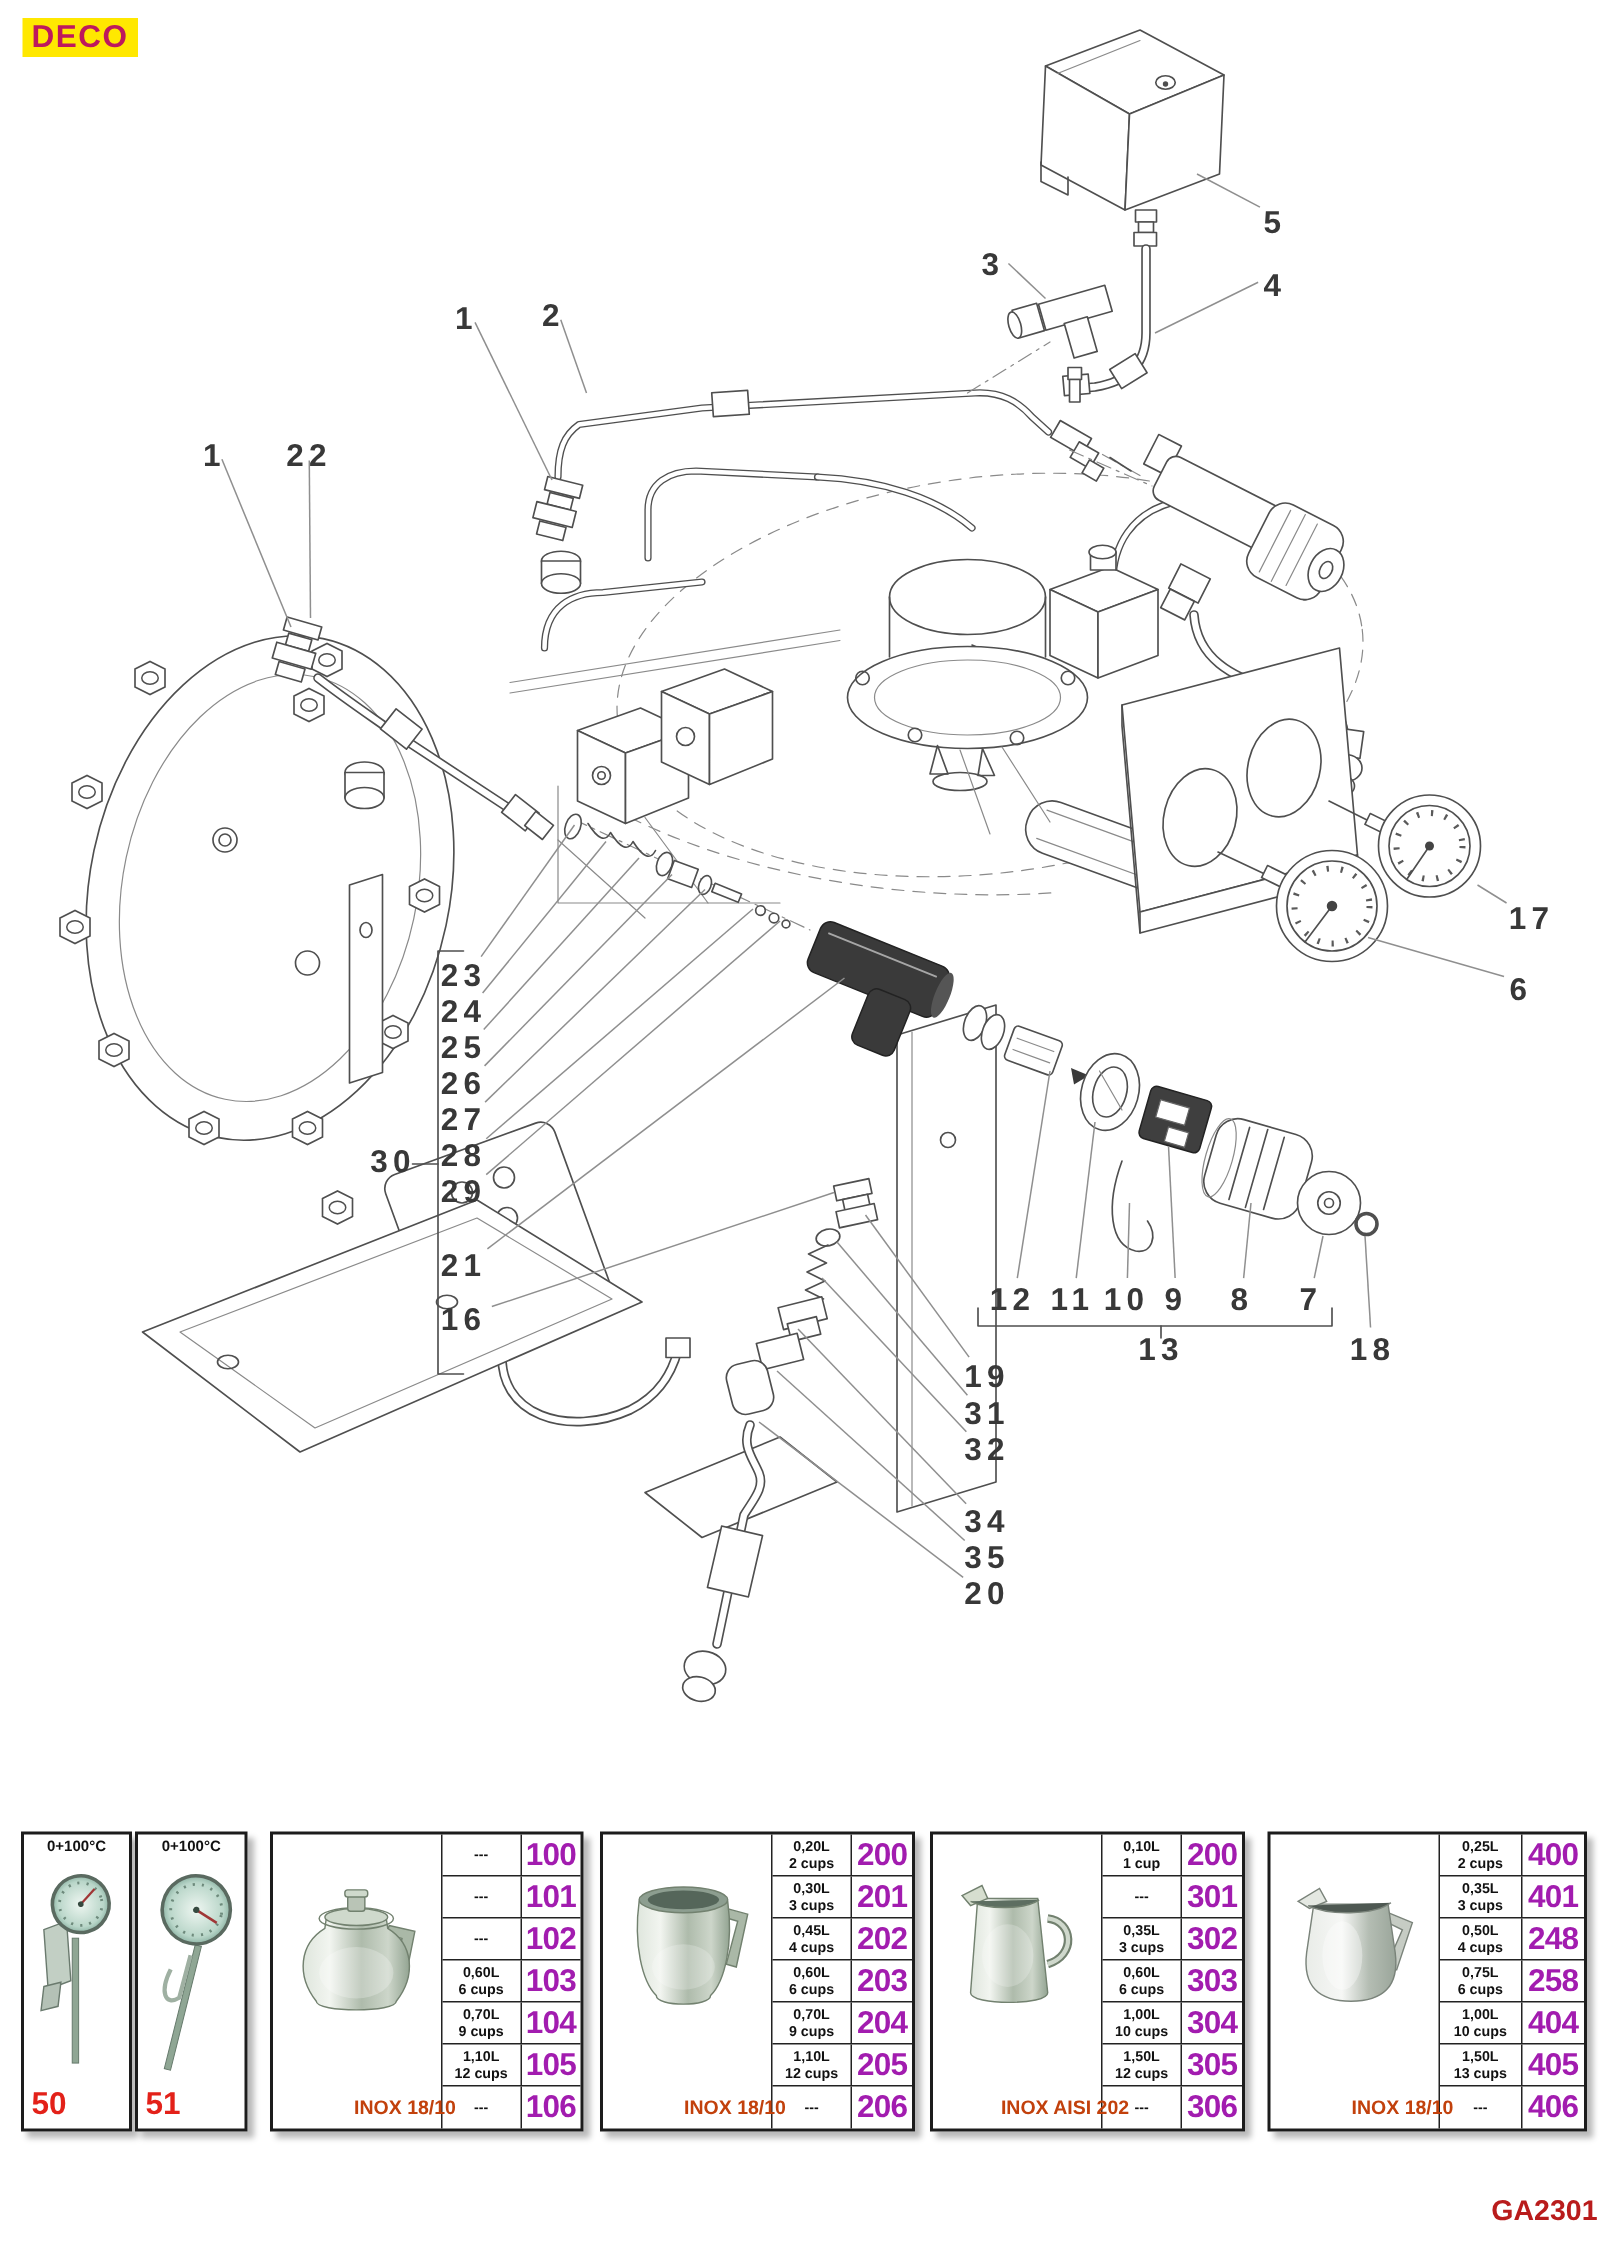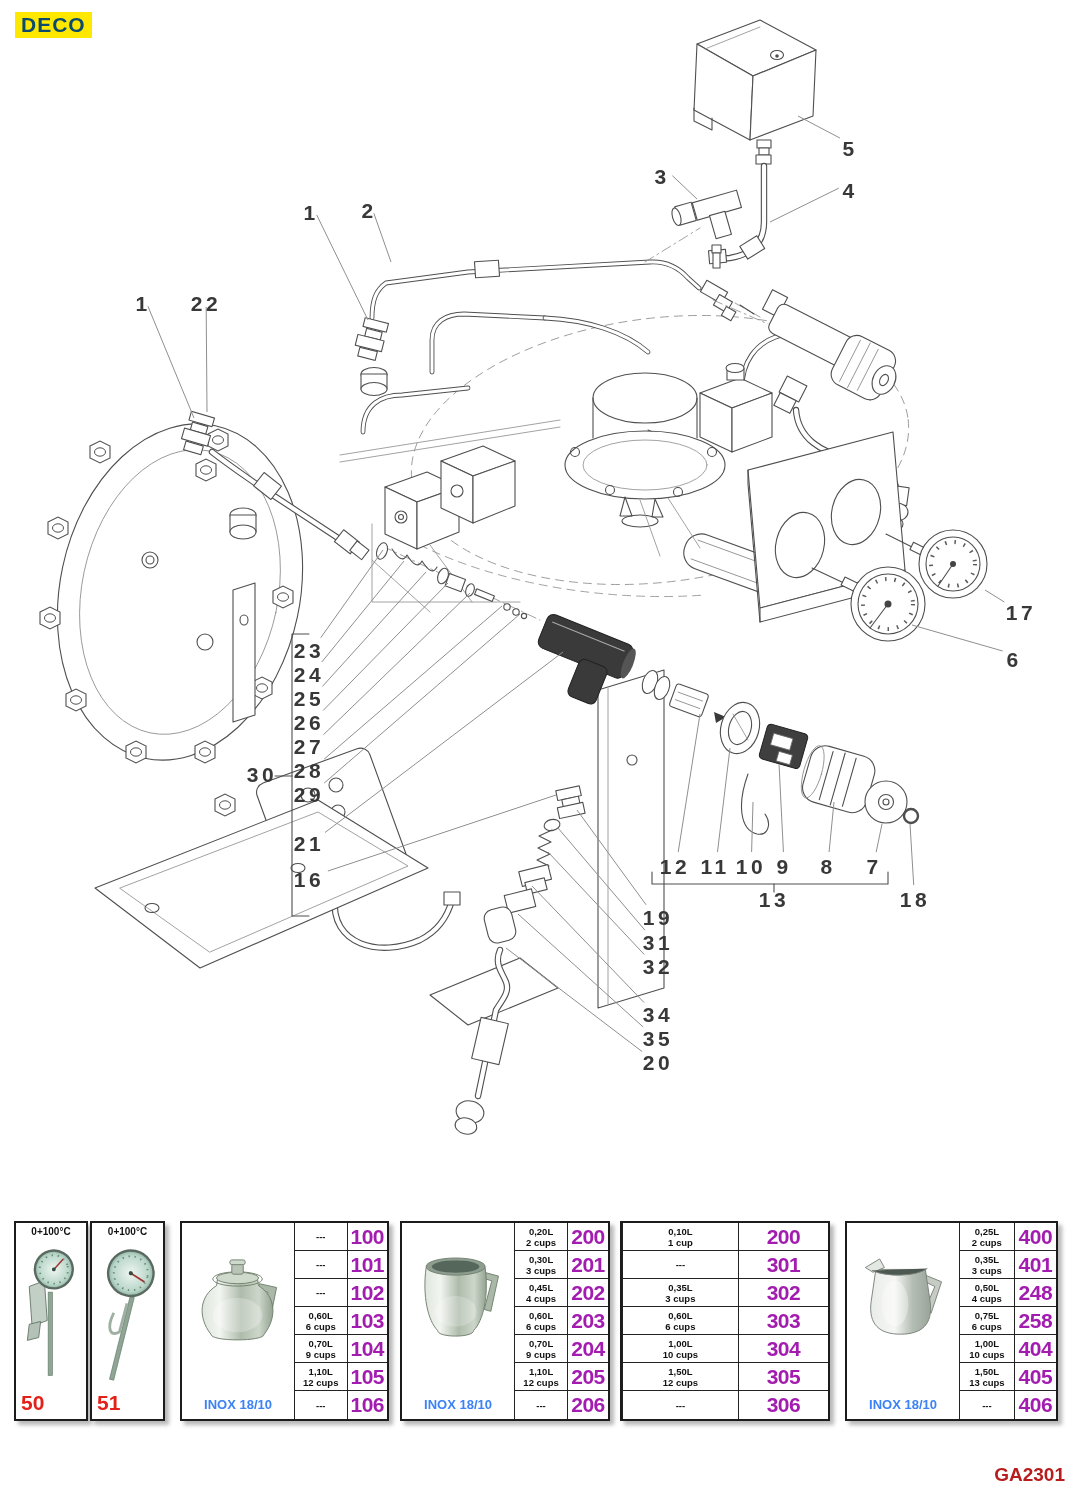--- a/index.html
+++ b/index.html
@@ -1,19 +1,19 @@
 <!DOCTYPE html>
 <html><head>
 <meta charset="utf-8">
 <style>
   html,body{margin:0;padding:0;background:#fff;}
   #page{position:relative;width:1073px;height:1500px;background:#fff;overflow:hidden;
         font-family:"Liberation Sans", sans-serif;}
   
-  .deco{position:absolute;left:15px;top:12px;background:#ffe800;color:#0c4a6e;
+  .deco{position:absolute;left:15px;top:12px;background:#ffe800;color:#be185d;
         font-size:21px;font-weight:700;letter-spacing:1px;padding:1px 6px;}
   
   .code{position:absolute;right:8px;top:1464px;font-size:19px;font-weight:600;color:#b91c1c;}
   
   #diagram{position:absolute;left:0;top:0;}
   .s{fill:none;stroke:#4f4f4f;stroke-width:1.1;stroke-linejoin:round;stroke-linecap:round}
   .sw{fill:#fff;stroke:#4f4f4f;stroke-width:1.1;stroke-linejoin:round}
   .thin{stroke:#8a8a8a;stroke-width:.8}
   .po{fill:none;stroke:#4f4f4f;stroke-width:6.4;stroke-linecap:round;stroke-linejoin:round}
   .pi{fill:none;stroke:#fff;stroke-width:4.2;stroke-linecap:round;stroke-linejoin:round}
@@ -27,21 +27,21 @@
   .panel{position:absolute;top:1221px;height:200px;background:#fff;border:2px solid #1c1c1c;
          box-shadow:4px 4px 4px rgba(0,0,0,.28);box-sizing:border-box;}
   .thermo{width:74px;}
   .thermo .range{text-align:center;font-size:10px;font-weight:700;color:#111;margin-top:3px;}
   .thermo svg{display:block;margin:0 auto;}
   .rnum{position:absolute;left:5px;bottom:4px;color:#e32119;font-size:21px;font-weight:700;}
   .jugpanel{display:flex;}
   .imgcol{position:relative;flex:0 0 112px;}
   .imgcol svg{display:block;margin:16px auto 0 auto;}
   .caption{position:absolute;bottom:7px;width:100%;text-align:center;
-           font-size:13px;font-weight:700;color:#3b82f6;}
+           font-size:13px;font-weight:700;color:#c2410c;margin-left:32px;}
   .tbl{flex:1;display:grid;grid-template-rows:repeat(7,1fr);border-left:1px solid #222;}
   .trow{display:flex;border-bottom:1px solid #222;min-height:0;}
   .trow:last-child{border-bottom:none;}
   .cap{flex:0 0 56%;border-right:1px solid #222;display:flex;flex-direction:column;
        align-items:center;justify-content:center;font-size:9.5px;font-weight:700;
        line-height:11px;color:#111;}
   .num{flex:1;display:flex;align-items:center;justify-content:center;color:#a21caf;
        font-size:21px;font-weight:700;letter-spacing:-.5px;}
 </style>
 </head>
@@ -631,20 +631,31 @@
             <div>---</div>
             <div></div>
           </div>
           <div class="num">206</div>
         </div>
     </div>
   </div>
 
   
   <div class="panel jugpanel" style="left:620px;width:210px;">
+    <div class="imgcol">
+      <svg width="100" height="118" viewBox="0 0 105 120">
+        <path d="M74,40 C92,42 94,66 74,72" fill="none" stroke="#72816f" stroke-width="6"></path>
+        <path d="M74,40 C92,42 94,66 74,72" fill="none" stroke="#cfd8cc" stroke-width="3"></path>
+        <path d="M25,26 L20,92 C20,101 74,101 74,92 L67,26 Z" fill="url(#met)" stroke="#72816f"></path>
+        <polygon points="14,24 28,17 32,26 20,31" fill="#d6decf" stroke="#72816f"></polygon>
+        <path d="M20,28 C32,34 58,34 68,27" fill="#5d6e61" stroke="#72816f"></path>
+        <ellipse cx="46" cy="66" rx="18" ry="22" fill="#ffffff" opacity=".22"></ellipse>
+      </svg>
+      <div class="caption">INOX AISI 202</div>
+    </div>
     <div class="tbl">
       <div class="trow">
           <div class="cap">
             <div>0,10L</div>
             <div>1 cup</div>
           </div>
           <div class="num">200</div>
         </div>
       <div class="trow">
           <div class="cap">

